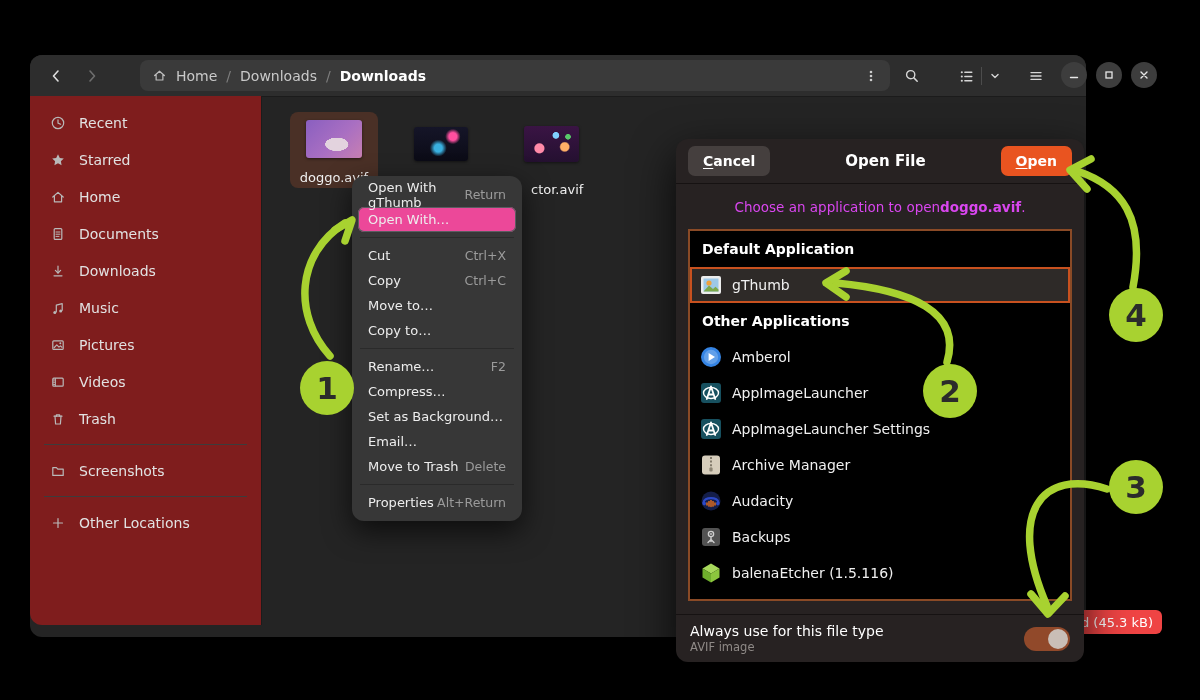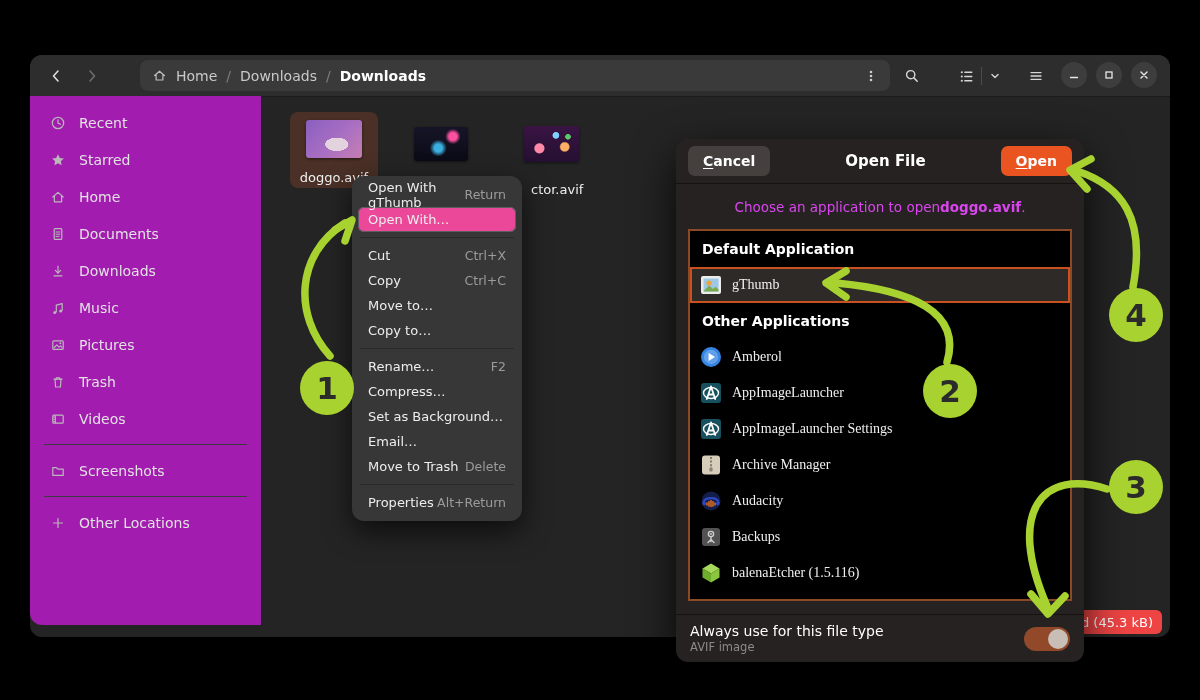--- a/index.html
+++ b/index.html
@@ -5,35 +5,35 @@
   html,body{margin:0;padding:0;}
   body{
     width:1200px;height:700px;position:relative;overflow:hidden;
     background:#000;font-family:"DejaVu Sans","Liberation Sans",sans-serif;
     -webkit-font-smoothing:antialiased;
   }
   .abs{position:absolute;}
   svg{display:block;}
 
   
-  .window{left:30px;top:55px;width:1140px;height:582px;background:#242424;
+  .window{left:30px;top:55px;width:1056px;height:582px;background:#242424;
     border-radius:12px;box-shadow:0 18px 50px rgba(0,0,0,.75);z-index:1;}
   .headerbar{left:0;top:0;right:0;height:41px;background:#2d2d2d;
     border-radius:12px 12px 0 0;border-bottom:1px solid #1b1b1b;}
   .navbtn{top:7px;width:28px;height:28px;border-radius:6px;display:flex;align-items:center;justify-content:center;}
   .crumb-pill{left:110px;top:5px;width:750px;height:31px;background:#3a3a3a;border-radius:8px;
     display:flex;align-items:center;gap:9px;padding:0 12px;box-sizing:border-box;color:#c9c9c9;font-size:14px;}
   .crumb-sep{color:#7d7d7d;}
   .crumb-current{color:#fff;font-weight:700;}
   .iconbtn{top:7px;width:28px;height:28px;border-radius:6px;display:flex;align-items:center;justify-content:center;}
   .circlebtn{top:7px;width:26px;height:26px;border-radius:50%;background:#3d3d3d;
     display:flex;align-items:center;justify-content:center;}
 
   
-  .sidebar{left:0;top:41px;width:232px;bottom:12px;background:#a21caf;border-right:1px solid #1c1c1c;
+  .sidebar{left:0;top:41px;width:232px;bottom:12px;background:#7f1d1d;border-right:1px solid #1c1c1c;
     border-radius:0 0 0 12px;padding-top:8px;box-sizing:border-box;}
   .side-item{display:flex;align-items:center;gap:13px;height:37px;margin:0 8px;padding:0 12px;
     border-radius:6px;color:#e2e2e2;font-size:14px;}
   .side-sep{height:1px;background:#3c3c3c;margin:7px 14px;}
 
   
   .file-card{left:290px;top:112px;width:88px;height:76px;background:#4a3026;border-radius:8px;}
   .thumb{border-radius:3px;box-shadow:0 1px 3px rgba(0,0,0,.5);}
   .thumb-doggo{left:16px;top:8px;width:56px;height:38px;
     background:radial-gradient(ellipse 19px 11px at 55% 64%,#e3d3de 0 60%,rgba(0,0,0,0) 62%),
@@ -69,21 +69,21 @@
     display:flex;align-items:center;}
   .btn-cancel{background:#453f3e;}
   .btn-open{background:#e95420;}
   .mn{text-decoration:underline;text-underline-offset:2px;}
   .dlg-subtitle{height:45px;flex:none;display:flex;align-items:center;justify-content:center;
     color:#d946ef;font-size:13.5px;}
   .applist{flex:none;height:372px;margin:0 12px;background:#000000;border:2px solid #8a4a26;
     box-sizing:border-box;overflow:hidden;}
   .list-header{height:36px;display:flex;align-items:center;padding:0 12px;color:#fff;
     font-weight:700;font-size:14px;}
-  .app-row{height:36px;display:flex;align-items:center;gap:10px;padding:0 10px;color:#f0f0f0;font-size:14px;font-family:Liberation Serif, serif;}
+  .app-row{height:36px;display:flex;align-items:center;gap:10px;padding:0 10px;color:#f0f0f0;font-size:14px;}
   .app-row.sel{background:#2e2a28;box-shadow:inset 0 0 0 2px #c8511f;}
   .app-ic{flex:none;}
   .dlg-footer{margin-top:auto;flex:none;height:47px;border-top:1px solid #161212;
     display:flex;align-items:center;padding:0 14px;border-radius:0 0 12px 12px;}
   .tgl-label{color:#fff;font-size:14px;line-height:1.25;}
   .tgl-sub{color:#8f8a87;font-size:11.5px;}
   .toggle{margin-left:auto;width:46px;height:24px;border-radius:12px;background:#91492a;position:relative;}
   .toggle .knob{position:absolute;right:2px;top:2px;width:20px;height:20px;border-radius:50%;background:#c9beb6;}
 
   
@@ -240,39 +240,39 @@
     <div class="side-item">
       <svg class="ic" width="16" height="16" viewBox="0 0 16 16">
           <rect x="2.8" y="3.8" width="10.4" height="8.6" rx="1" fill="none" stroke="#b9b9b9" stroke-width="1.2"></rect>
           <circle cx="10.3" cy="6.3" r="1" fill="#b9b9b9"></circle>
           <path d="M3.8 11 L6.8 7.9 L9 10.2 L10.5 8.9 L12.3 10.7" fill="none" stroke="#b9b9b9" stroke-width="1.1" stroke-linejoin="round"></path>
         </svg>
       <span>Pictures</span>
     </div>
     <div class="side-item">
       <svg class="ic" width="16" height="16" viewBox="0 0 16 16">
-          <g fill="none" stroke="#b9b9b9" stroke-width="1.2" stroke-linecap="round" stroke-linejoin="round">
-            <path d="M4 5.2 H12"></path>
-            <path d="M6.4 5.2 V3.8 H9.6 V5.2"></path>
-            <path d="M5 5.2 L5.6 13 H10.4 L11 5.2"></path>
-          </g>
-        </svg>
-      <span>Trash</span>
-    </div>
-    <div class="side-item">
-      <svg class="ic" width="16" height="16" viewBox="0 0 16 16">
           <rect x="2.8" y="4.2" width="10.4" height="8" rx="1" fill="none" stroke="#b9b9b9" stroke-width="1.2"></rect>
           <path d="M5.4 4.2 V12.2" stroke="#b9b9b9" stroke-width="1"></path>
           <g stroke="#b9b9b9" stroke-width="1" stroke-linecap="round">
             <path d="M3.5 6 H4.6"></path>
             <path d="M3.5 8.2 H4.6"></path>
             <path d="M3.5 10.4 H4.6"></path>
           </g>
         </svg>
       <span>Videos</span>
+    </div>
+    <div class="side-item">
+      <svg class="ic" width="16" height="16" viewBox="0 0 16 16">
+          <g fill="none" stroke="#b9b9b9" stroke-width="1.2" stroke-linecap="round" stroke-linejoin="round">
+            <path d="M4 5.2 H12"></path>
+            <path d="M6.4 5.2 V3.8 H9.6 V5.2"></path>
+            <path d="M5 5.2 L5.6 13 H10.4 L11 5.2"></path>
+          </g>
+        </svg>
+      <span>Trash</span>
     </div>
     <div class="side-sep"></div>
     <div class="side-item">
       <svg class="ic" width="16" height="16" viewBox="0 0 16 16">
           <path d="M2.8 12.4 V4.6 H6.4 L7.8 6.1 H13.2 V12.4 Z" fill="none" stroke="#b9b9b9" stroke-width="1.2" stroke-linejoin="round"></path>
         </svg>
       <span>Screenshots</span>
     </div>
     <div class="side-sep"></div>
     <div class="side-item">

